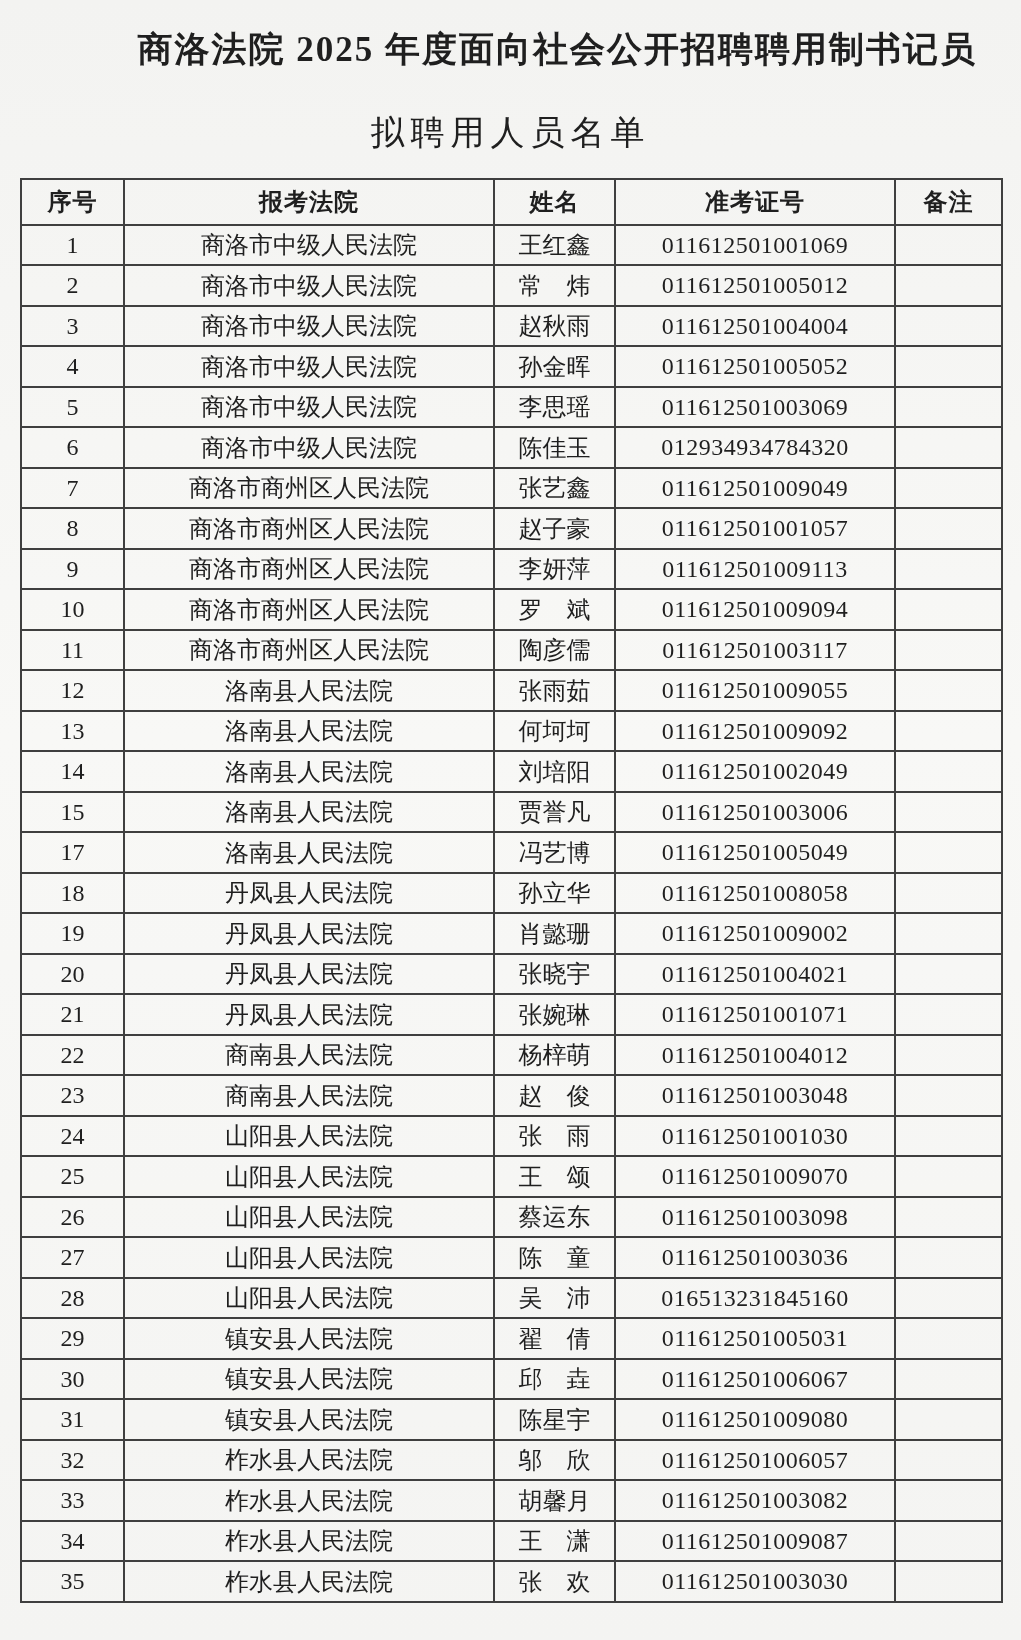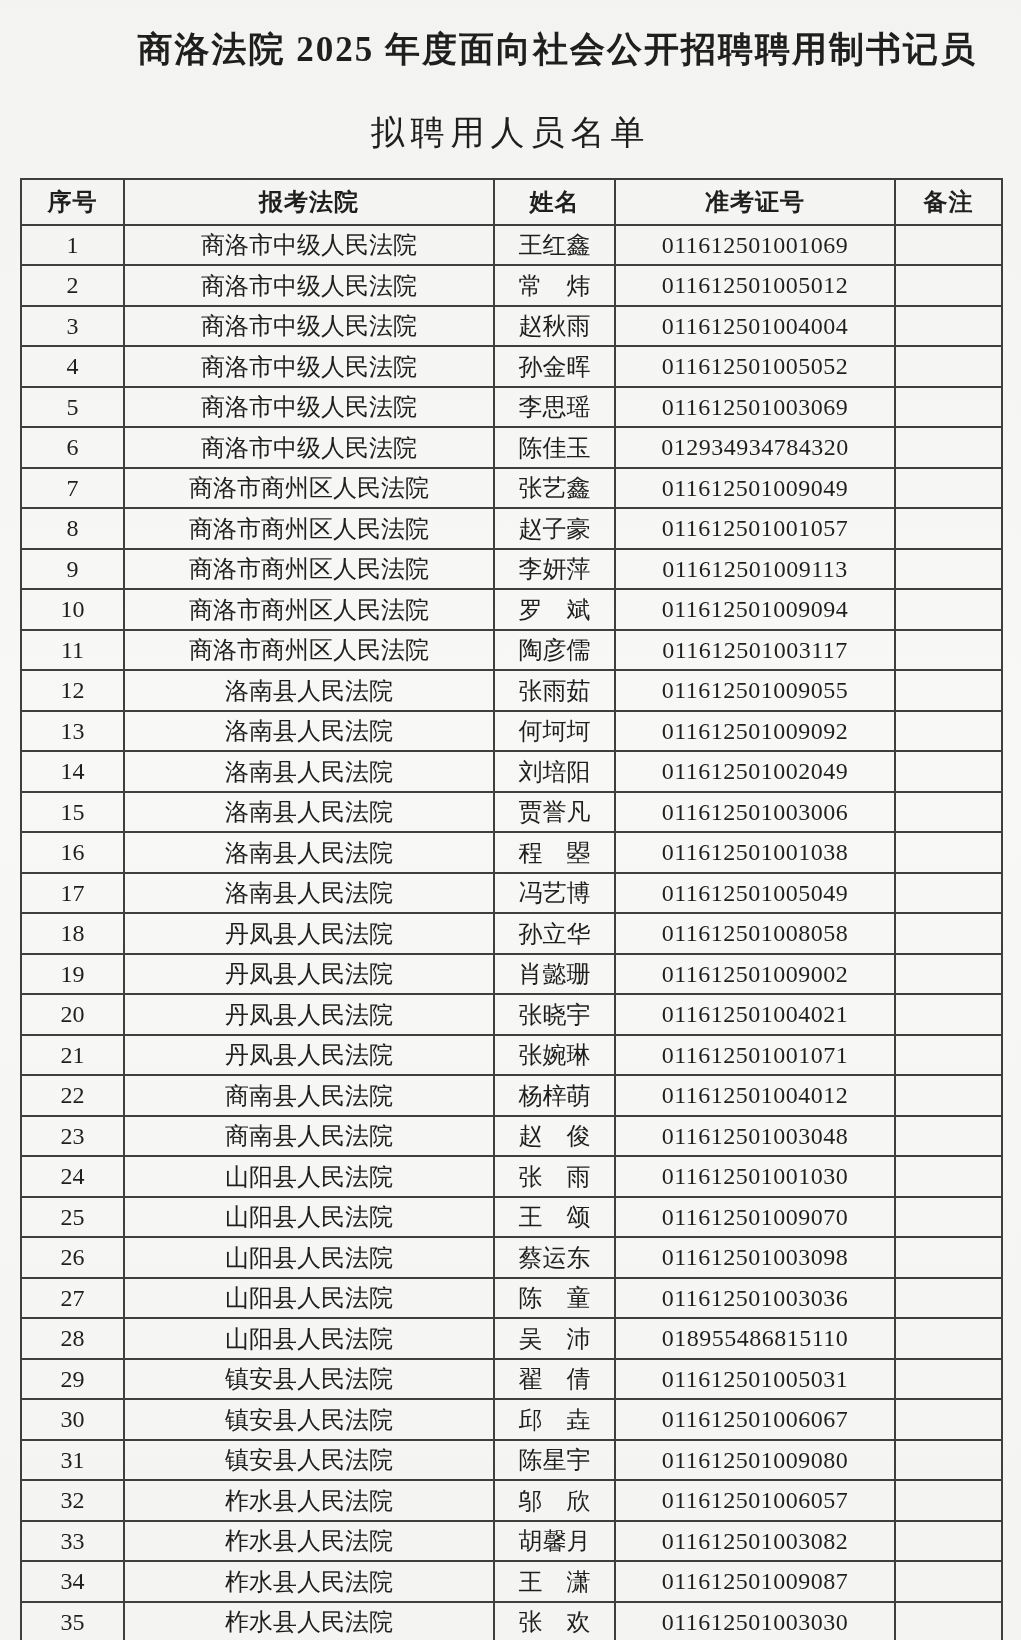--- a/index.html
+++ b/index.html
@@ -207,27 +207,20 @@
   </tr>
 
   <tr>
     <td class="c-no">15</td>
     <td class="c-court">洛南县人民法院</td>
     <td class="c-name">贾誉凡</td>
     <td class="c-ticket">011612501003006</td>
     <td class="c-remark"></td>
   </tr>
 
-  <tr>
-    <td class="c-no">16</td>
-    <td class="c-court">洛南县人民法院</td>
-    <td class="c-name">程　曌</td>
-    <td class="c-ticket">011612501001038</td>
-    <td class="c-remark"></td>
-  </tr>
 
   <tr>
     <td class="c-no">17</td>
     <td class="c-court">洛南县人民法院</td>
     <td class="c-name">冯艺博</td>
     <td class="c-ticket">011612501005049</td>
     <td class="c-remark"></td>
   </tr>
 
   <tr>
@@ -307,21 +300,21 @@
     <td class="c-court">山阳县人民法院</td>
     <td class="c-name">陈　童</td>
     <td class="c-ticket">011612501003036</td>
     <td class="c-remark"></td>
   </tr>
 
   <tr>
     <td class="c-no">28</td>
     <td class="c-court">山阳县人民法院</td>
     <td class="c-name">吴　沛</td>
-    <td class="c-ticket">018955486815110</td>
+    <td class="c-ticket">016513231845160</td>
     <td class="c-remark"></td>
   </tr>
 
   <tr>
     <td class="c-no">29</td>
     <td class="c-court">镇安县人民法院</td>
     <td class="c-name">翟　倩</td>
     <td class="c-ticket">011612501005031</td>
     <td class="c-remark"></td>
   </tr>

